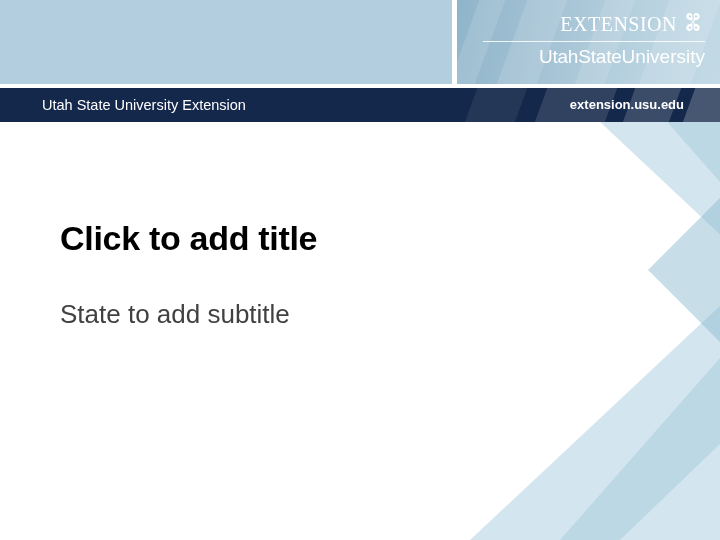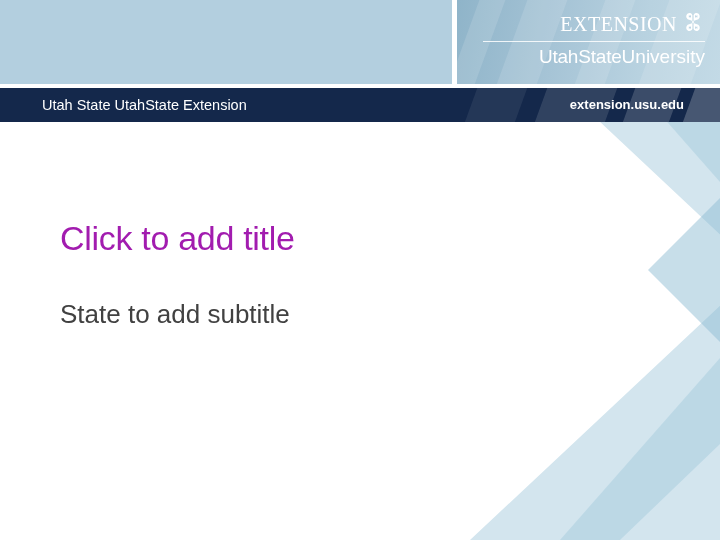--- a/index.html
+++ b/index.html
@@ -159,22 +159,22 @@
     margin-left: 27px;
   }
 
   
   .title-placeholder {
     position: absolute;
     left: 60px;
     top: 218px;
     width: 560px;
     font-size: 34px;
-    font-weight: normal;
-    color: #a21caf;
+    font-weight: bold;
+    color: #000000;
     letter-spacing: -0.3px;
     line-height: 40px;
   }
   .subtitle-placeholder {
     position: absolute;
     left: 60px;
     top: 298px;
     width: 560px;
     font-size: 26px;
     font-weight: normal;
@@ -251,21 +251,21 @@
       </div>
     </div>
   </div>
 
   <div class="navbar">
     <div class="nav-band" style="left:470px; width:50px; background:rgba(255,255,255,0.07);"></div>
     <div class="nav-band" style="left:540px; width:70px; background:rgba(255,255,255,0.12);"></div>
     <div class="nav-band" style="left:628px; width:46px; background:rgba(255,255,255,0.17);"></div>
     <div class="nav-band" style="left:688px; width:60px; background:rgba(255,255,255,0.22);"></div>
 
-    <div class="navbar-title">Utah State UtahState Extension</div>
+    <div class="navbar-title">Utah State University Extension</div>
     <div class="navbar-url">extension.usu.edu</div>
   </div>
 
   <div class="title-placeholder">Click to add title</div>
 
   <div class="subtitle-placeholder">State to add subtitle</div>
 
 </div>
 
 </body></html>

